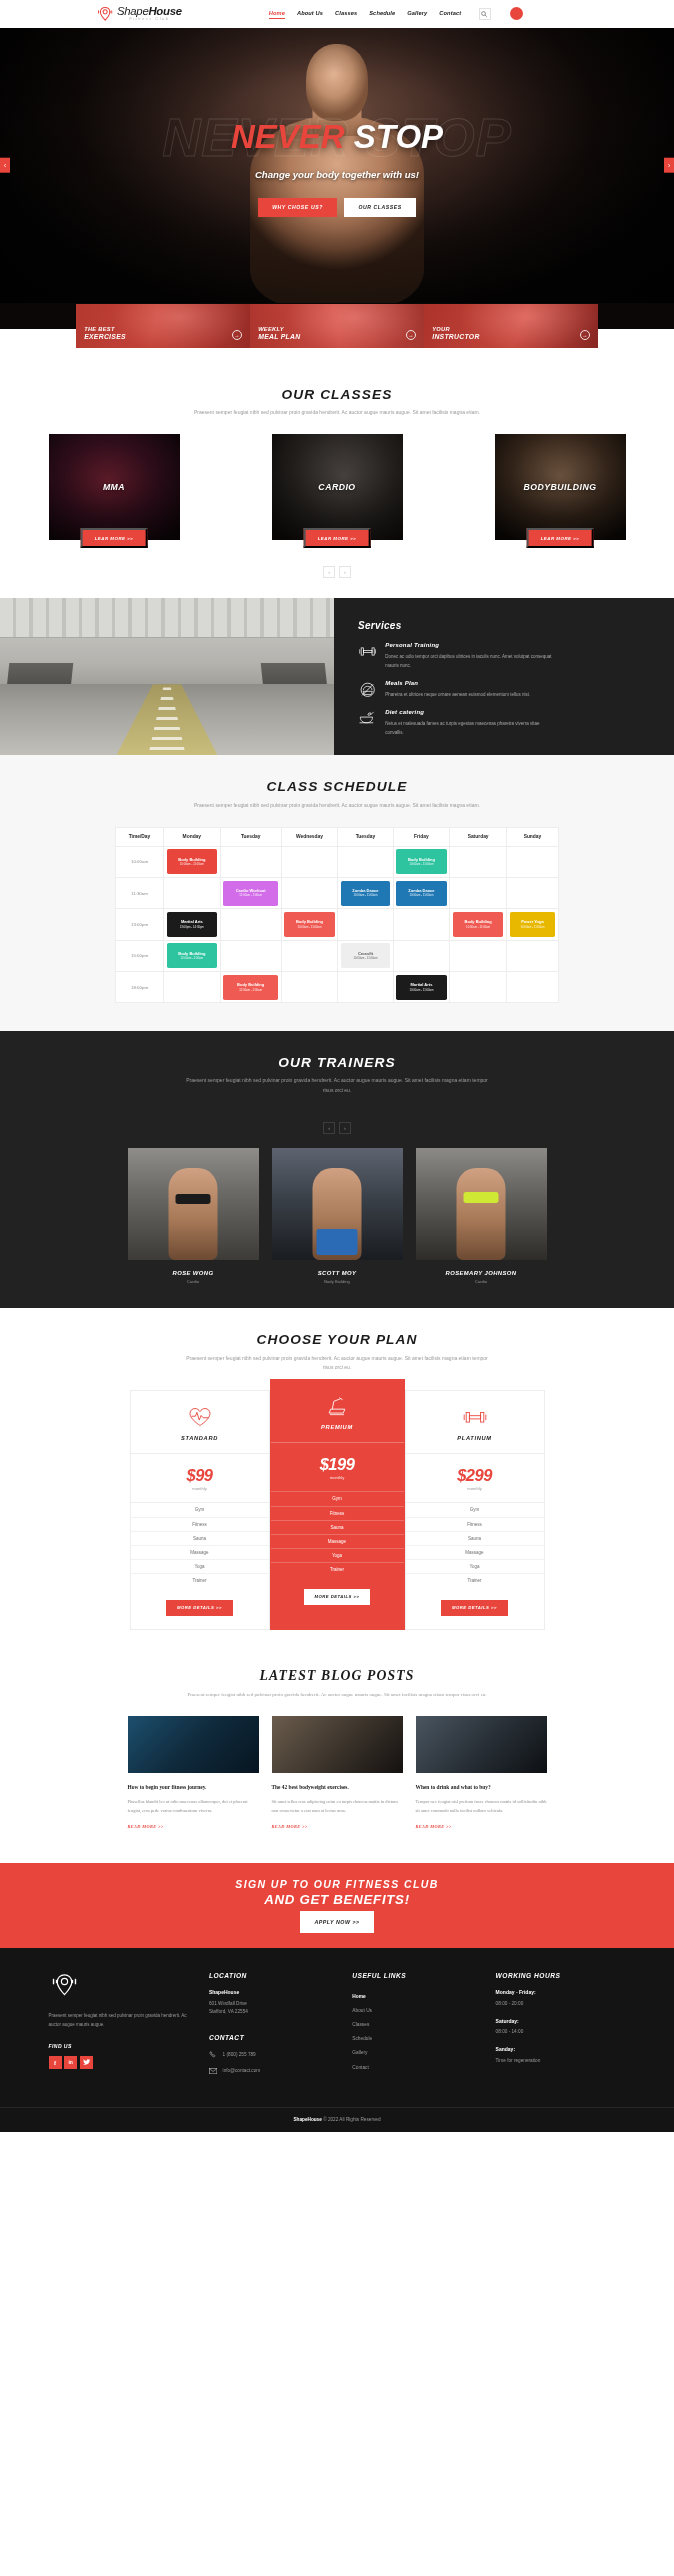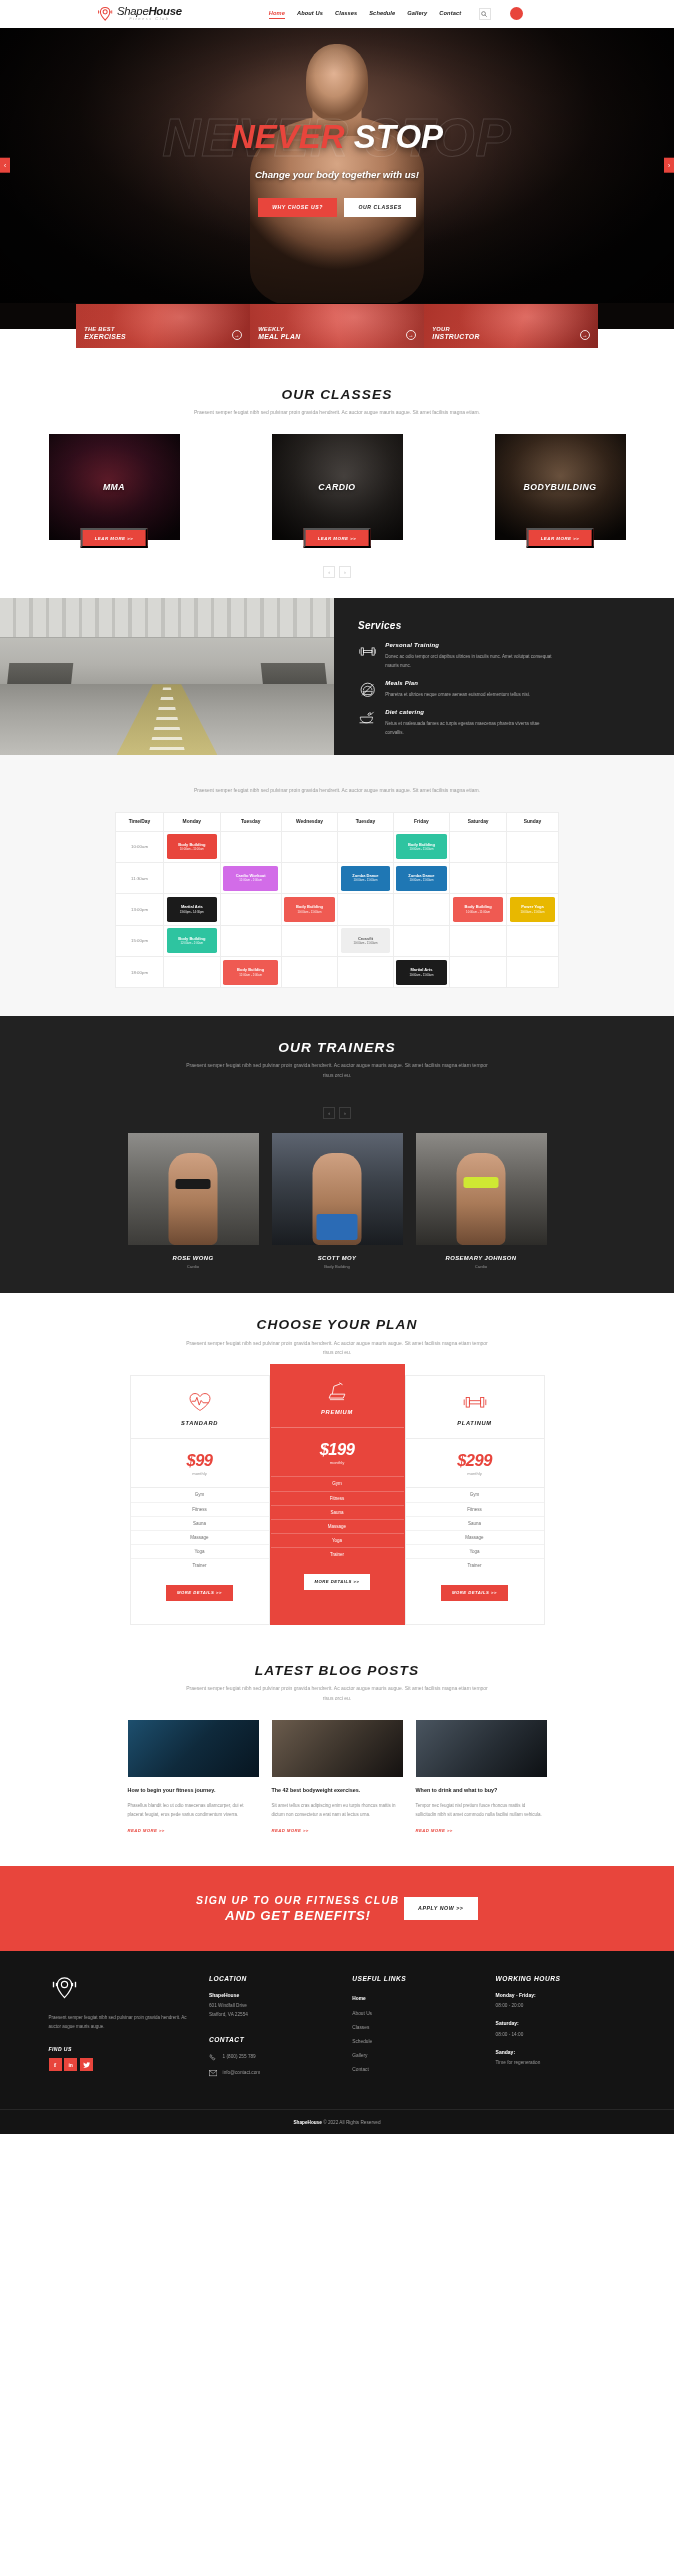--- a/index.html
+++ b/index.html
@@ -317,21 +317,21 @@
   .pager-dark div { border-color: #3d3d3d; color: #8e8e8e; }
 
   
   .plan-grid { display: flex; justify-content: center; margin-top: 16.5px; }
   .plan {
     width: 140px; border: 0.9px solid #ededed; background: #fff; text-align: center;
     padding: 13px 0 0;
   }
   .plan.featured {
     background: #e8453c; border-color: #e8453c; width: 135px;
-    margin-top: -11px; padding-bottom: 21px; position: relative; z-index: 2;
+    margin-top: -11px; padding-bottom: 11px; position: relative; z-index: 2;
   }
   .plan-ico { height: 27.5px; display: flex; align-items: center; justify-content: center; }
   .plan-name {
     font-size: 5.7px; font-weight: 800; font-style: italic; letter-spacing: 0.7px;
     color: #1b1b1b; margin-top: 3.7px;
   }
   .plan.featured .plan-name { color: #fff; }
   .plan-divider { height: 0.9px; background: #ededed; margin: 12px 0 0; }
   .plan.featured .plan-divider { background: rgba(255,255,255,.28); }
   .plan-price {
@@ -367,21 +367,21 @@
   }
   .blog-ex { font-size: 4.5px; color: #8f8f8f; line-height: 2.0; margin-top: 6.4px; }
   .blog-more {
     font-size: 4.3px; font-weight: 800; font-style: italic; color: #e8453c;
     letter-spacing: 0.4px; margin-top: 8.2px; cursor: pointer; display: inline-block;
   }
 
   
   .cta {
     background: #e8453c; height: 85px; display: flex; align-items: center;
-    justify-content: center; gap: 4px;
+    justify-content: center; gap: 4px; flex-direction: column;
   }
   .cta-l1 {
     color: #fff; font-size: 10.5px; font-weight: 600; font-style: italic;
     letter-spacing: 1.4px; text-align: center;
   }
   .cta-l2 {
     color: #fff; font-size: 13.3px; font-weight: 800; font-style: italic;
     letter-spacing: 0.7px; text-align: center; margin-top: 1.8px;
   }
   .cta-btn {
@@ -604,20 +604,21 @@
         <div>
           <div class="svc-t">Diet catering</div>
           <div class="svc-d">Netus et malesuada fames ac turpis egestas maecenas pharetra viverra vitae convallis.</div>
         </div>
       </div>
     </div>
   </div>
 
   <div class="sec-light">
     <div class="container">
+      <div class="sec-title">CLASS SCHEDULE</div>
       <div class="sec-desc">Praesent semper feugiat nibh sed pulvinar proin gravida hendrerit. Ac auctor augue mauris augue. Sit amet facilisis magna etiam.</div>
       <table class="sched-tbl">
         <thead>
             <tr id="sched-head">
               <th>Time/Day</th>
               <th>Monday</th>
               <th>Tuesday</th>
               <th>Wednesday</th>
               <th>Tuesday</th>
               <th>Friday</th>
@@ -855,21 +856,21 @@
             <div>Yoga</div>
             <div>Trainer</div>
           </div>
           <button class="plan-btn">MORE DETAILS &gt;&gt;</button>
         </div>
 
       </div>
     </div>
   </div>
 
-  <div class="sec" style="padding-top:18.3px;padding-bottom:31px;">
+  <div class="sec" style="padding-top:18.3px;padding-bottom:31px;font-family:Liberation Serif, serif;">
     <div class="container">
       <div class="sec-title">LATEST BLOG POSTS</div>
       <div class="sec-desc">Praesent semper feugiat nibh sed pulvinar proin gravida hendrerit. Ac auctor augue mauris augue. Sit amet facilisis magna etiam tempor risus orci eu.</div>
       <div class="blog-grid">
         <div class="blog-card">
           <div class="blog-img bi-1"></div>
           <div class="blog-title">How to begin your fitness journey.</div>
           <div class="blog-ex">Phasellus blandit leo ut odio maecenas ullamcorper, dui et placerat feugiat, eros pede varius condimentum viverra.</div>
           <div class="blog-more">READ MORE &gt;&gt;</div>
         </div>

